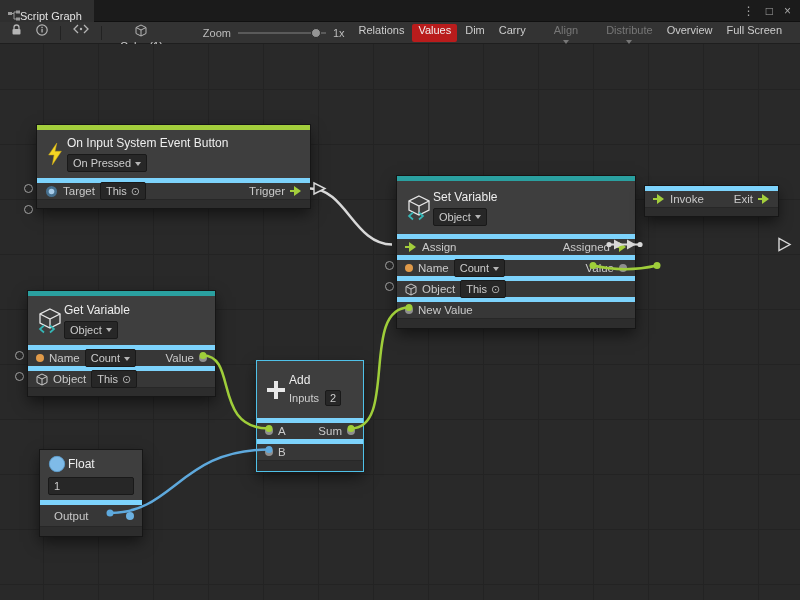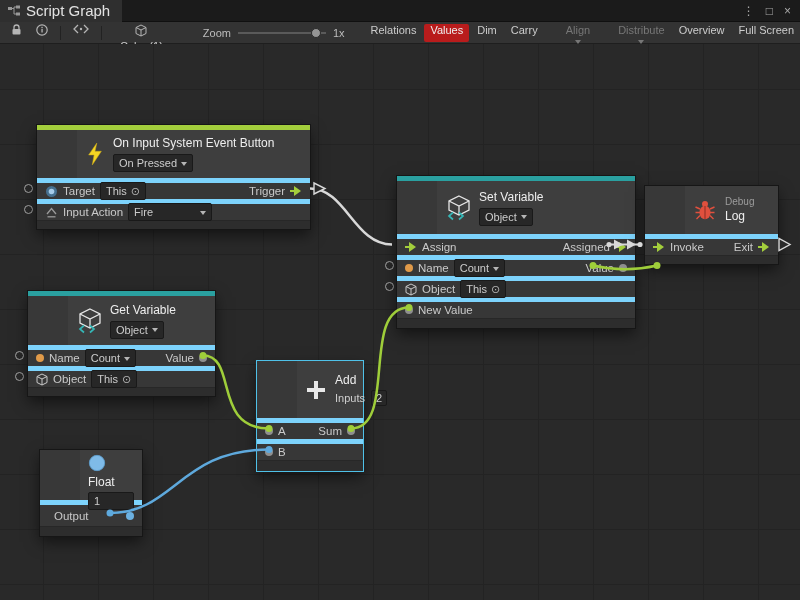--- a/index.html
+++ b/index.html
@@ -1,22 +1,22 @@
 <!DOCTYPE html>
 <html><head>
 <meta charset="utf-8">
 <style>
   html,body{margin:0;padding:0;background:#202020;}
   .stage{position:relative;width:800px;height:600px;overflow:hidden;
     font-family:"Liberation Sans","DejaVu Sans",sans-serif;color:#ddd;}
   
   .titlebar{position:absolute;left:0;top:0;width:800px;height:22px;background:#1b1b1b;
     display:flex;align-items:center;box-sizing:border-box;border-bottom:1px solid #101010;}
-  .tab{height:22px;display:flex;align-items:center;gap:6px;padding:0 12px 0 8px;background:#2f2f2f;
-    font-size:15px;color:#e2e2e2;}
+  .tab{height:22px;display:flex;align-items:flex-end;padding:0 12px 0 8px;background:#2f2f2f;
+    font-size:11px;color:#e2e2e2;}
   .titlebar-right{margin-left:auto;display:flex;align-items:center;gap:11px;padding-right:9px;color:#a8a8a8;font-size:12px;}
   .titlebar-right span{cursor:default;line-height:1;}
   
   .toolbar{position:absolute;left:0;top:22px;width:800px;height:22px;background:#333333;
     border-bottom:1px solid #1e1e1e;display:flex;align-items:center;box-sizing:border-box;
     padding:0 5px;font-size:11px;color:#cccccc;gap:2px;}
   .tbtn{height:18px;padding:0 6px;display:inline-flex;align-items:center;gap:3px;border-radius:2px;
     color:#cccccc;white-space:nowrap;flex-direction:column;}
   .tbtn.active{background:#b91c1c;color:#efefef;}
   .tbtn.disabled{color:#777777;margin-left:14px;}
@@ -29,21 +29,21 @@
   .canvas{position:absolute;left:0;top:44px;width:800px;height:556px;background:#292929;
     background-image:linear-gradient(#232323 1px,transparent 1px),linear-gradient(90deg,#232323 1px,transparent 1px);
     background-size:55px 55px;background-position:-12px -10px;}
   
   .node{position:absolute;background:#383838;font-size:11.5px;
     box-shadow:0 0 0 1px #161616,0 6px 14px rgba(0,0,0,.55);}
   .node.selected{box-shadow:0 0 0 1px #4fc1e8,0 6px 14px rgba(0,0,0,.55);}
   .strip{height:5px;}
   .strip.green{background:#a3ce3c;}
   .strip.teal{background:#2aa0a0;}
-  .header{display:flex;align-items:center;gap:8px;padding:4px 8px;background:#3e3e3e;box-sizing:border-box;margin-left:40px;}
+  .header{display:flex;align-items:center;gap:2px;padding:4px 8px;background:#3e3e3e;box-sizing:border-box;}
   .hcol{display:flex;flex-direction:column;gap:4px;min-width:0;}
   .ntitle{color:#eeeeee;font-size:12px;white-space:nowrap;}
   .nsub{color:#9c9c9c;font-size:10px;line-height:1;}
   .hrow{display:flex;align-items:center;gap:6px;}
   .row{box-sizing:border-box;height:21px;display:flex;align-items:center;gap:5px;padding:0 8px;
     border-top:5px solid #7dd3fc;background:#373737;color:#c9c9c9;white-space:nowrap;}
   .rgt{margin-left:auto;display:flex;align-items:center;gap:5px;}
   .footer{box-sizing:border-box;background:#2d2d2d;border-top:1px solid #272727;}
   .ctl{display:inline-flex;align-items:center;gap:4px;background:#272727;border:1px solid #191919;
     border-radius:2px;padding:1px 5px;font-size:11px;color:#cccccc;line-height:14px;white-space:nowrap;}
@@ -112,21 +112,21 @@
         <svg width="12" height="13" viewBox="0 0 12 13">
             <path d="M6 1 L11 3.5 V9.5 L6 12 L1 9.5 V3.5 Z M1 3.5 L6 6 L11 3.5 M6 6 V12" fill="none" stroke="#b5b5b5"></path>
           </svg>
       </span>
       <span>Cube (1)</span>
     </span>
     <span style="margin-left:32px;color:#bdbdbd;">Zoom</span>
     <span class="slider">
         <span class="knob"></span>
       </span>
-    <span style="color:#bdbdbd;margin-right:18px;">1x</span>
+    <span style="color:#bdbdbd;margin-right:6px;">1x</span>
     <div class="tbtn">
         <span>Relations</span>
       </div>
     <div class="tbtn active">
         <span>Values</span>
       </div>
     <div class="tbtn">
         <span>Dim</span>
       </div>
     <div class="tbtn">
@@ -183,33 +183,20 @@
       <span>Target</span>
       <span class="ctl">
           <span>This</span>
           <span class="odot">⊙</span>
         </span>
       <span class="rgt">
         <span>Trigger</span>
         <span class="flow"></span>
       </span>
     </div>
-    <div class="row">
-      <span class="icon">
-        <svg width="13" height="13" viewBox="0 0 13 13">
-            <path d="M2 8 L6.5 2.5 L11 8" stroke="#9a9a9a" fill="none" stroke-width="1.3"></path>
-            <path d="M2.5 10.8 H10.5" stroke="#9a9a9a" stroke-width="1.3"></path>
-          </svg>
-      </span>
-      <span>Input Action</span>
-      <span class="ctl" style="min-width:72px;justify-content:space-between;">
-          <span>Fire</span>
-          <span class="caret"></span>
-        </span>
-    </div>
     <div class="footer" style="height:9px;"></div>
   </div>
 
   <div class="node" style="left:397px;top:176px;width:238px;">
     <div class="strip teal"></div>
     <div class="header" style="height:53px;">
       <span class="icon">
         <svg width="26" height="26" viewBox="0 0 26 26">
             <path d="M14 1 L24 6 V15 L14 20 L4 15 V6 Z" fill="none" stroke="#e6e6e6" stroke-width="1.3"></path>
             <path d="M4 6 L14 11 L24 6 M14 11 V20" fill="none" stroke="#e6e6e6" stroke-width="1.3"></path>
@@ -257,34 +244,20 @@
         </span>
     </div>
     <div class="row">
       <span class="dot gray"></span>
       <span>New Value</span>
     </div>
     <div class="footer" style="height:10px;"></div>
   </div>
 
   <div class="node" style="left:645px;top:186px;width:133px;">
-    <div class="header" style="height:48px;">
-      <span class="icon">
-        <svg width="24" height="24" viewBox="0 0 24 24">
-            <path d="M12 8 V20 M7 11 L2.5 9 M7 14.5 H2.5 M7 17.5 L3.5 21 M17 11 L21.5 9 M17 14.5 H21.5 M17 17.5 L20.5 21" stroke="#e0503e" stroke-width="1.4" fill="none"></path>
-            <circle cx="12" cy="6" r="3" fill="#e0503e"></circle>
-            <ellipse cx="12" cy="14.5" rx="5.6" ry="6.8" fill="#e0503e"></ellipse>
-            <path d="M12 8 V21" stroke="#8c2c22" stroke-width="1"></path>
-          </svg>
-      </span>
-      <div class="hcol" style="gap:2px;">
-        <div class="nsub">Debug</div>
-        <div class="ntitle">Log</div>
-      </div>
-    </div>
     <div class="row">
       <span class="flow"></span>
       <span>Invoke</span>
       <span class="rgt">
         <span>Exit</span>
         <span class="flow"></span>
       </span>
     </div>
     <div class="footer" style="height:9px;"></div>
   </div>

